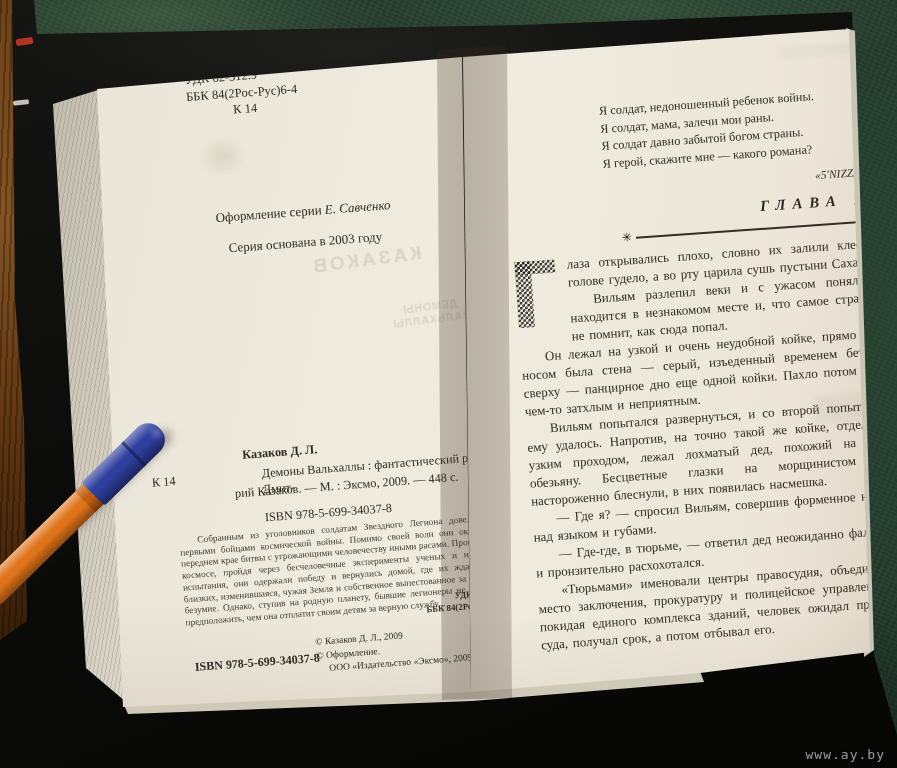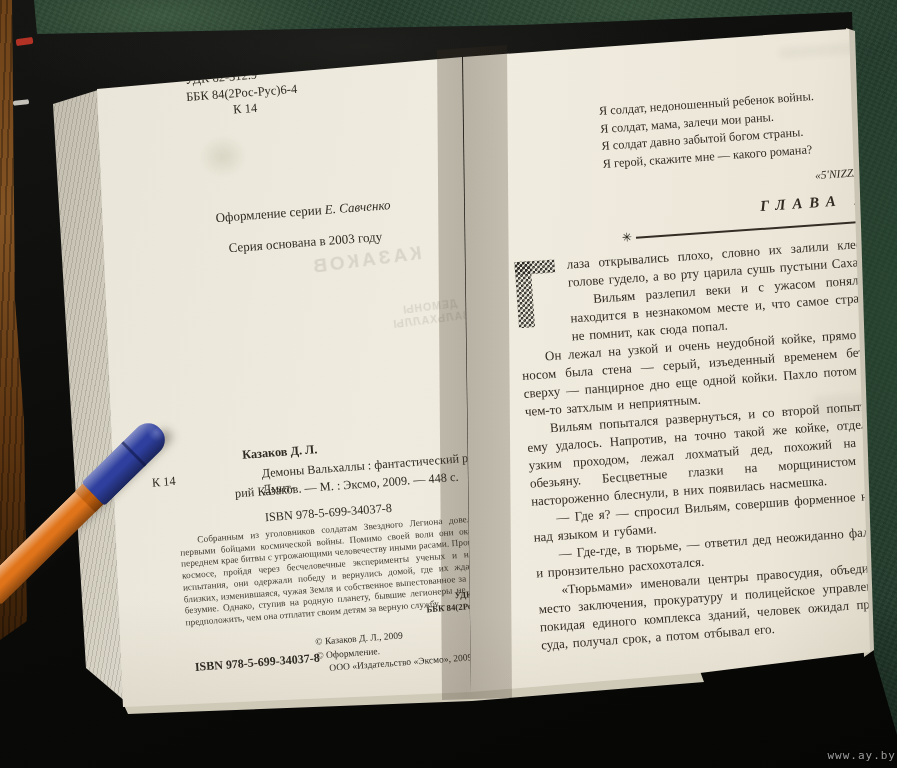--- a/index.html
+++ b/index.html
@@ -129,22 +129,22 @@
   .pen-cap{position:absolute;left:143px;top:-2px;width:94px;height:33px;
     border-radius:4px 16px 16px 4px;
     background:
       radial-gradient(ellipse 12px 14px at 94% 50%, rgba(255,255,255,.22), transparent 70%),
       linear-gradient(180deg, rgba(255,255,255,.42), rgba(255,255,255,0) 38%,
       rgba(0,0,0,0) 55%, rgba(0,0,0,.42)),#2e3f9e;}
   .pen-cap::after{content:"";position:absolute;left:56px;top:0;width:3px;height:33px;
     background:rgba(12,18,62,.55);}
 
   
-  .watermark{position:absolute;right:1px;bottom:6px;font-family:"DejaVu Sans Mono",monospace;
-    font-size:11px;letter-spacing:1px;color:#adadad;text-shadow:0 0 2px #000;opacity:.9;}
+  .watermark{position:absolute;right:12px;bottom:6px;font-family:"DejaVu Sans Mono",monospace;
+    font-size:13px;letter-spacing:1px;color:#adadad;text-shadow:0 0 2px #000;opacity:.9;}
 </style>
 </head>
 <body>
 
 <div class="scene">
 
   <div class="layer carpet"></div>
   <div class="layer wood"></div>
   <div class="layer cover"></div>
   <div class="spine-mark-red"></div>

